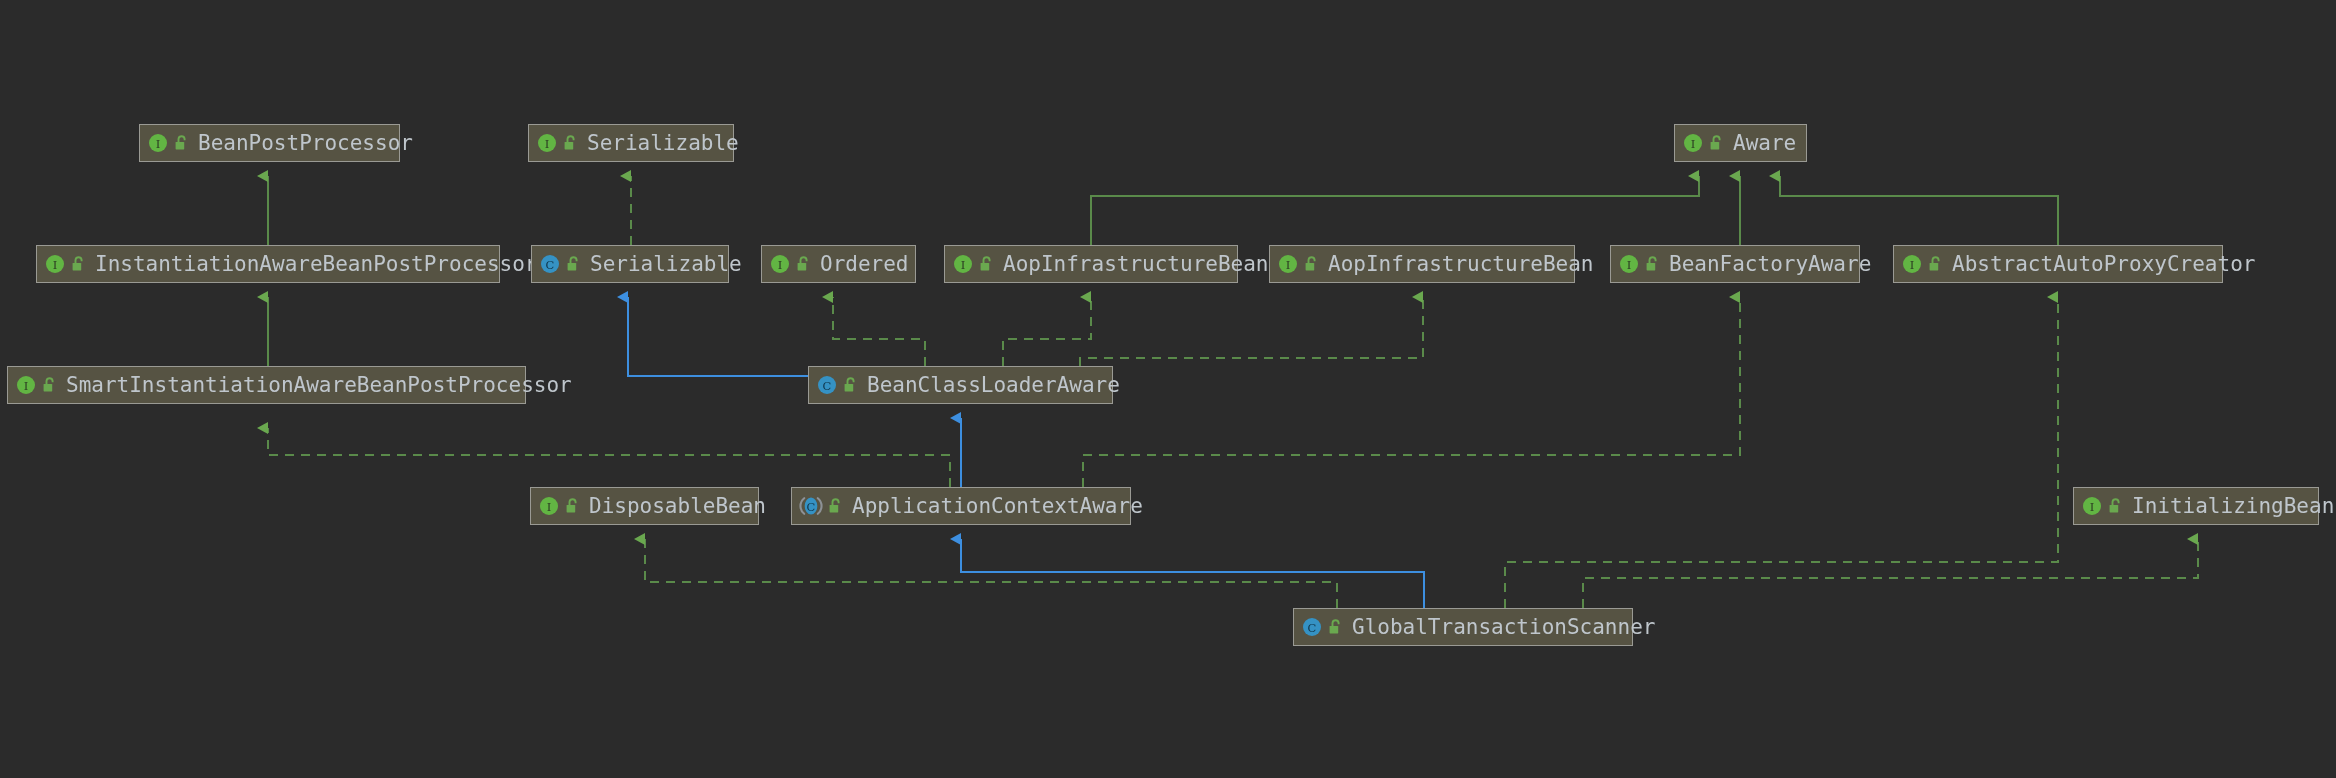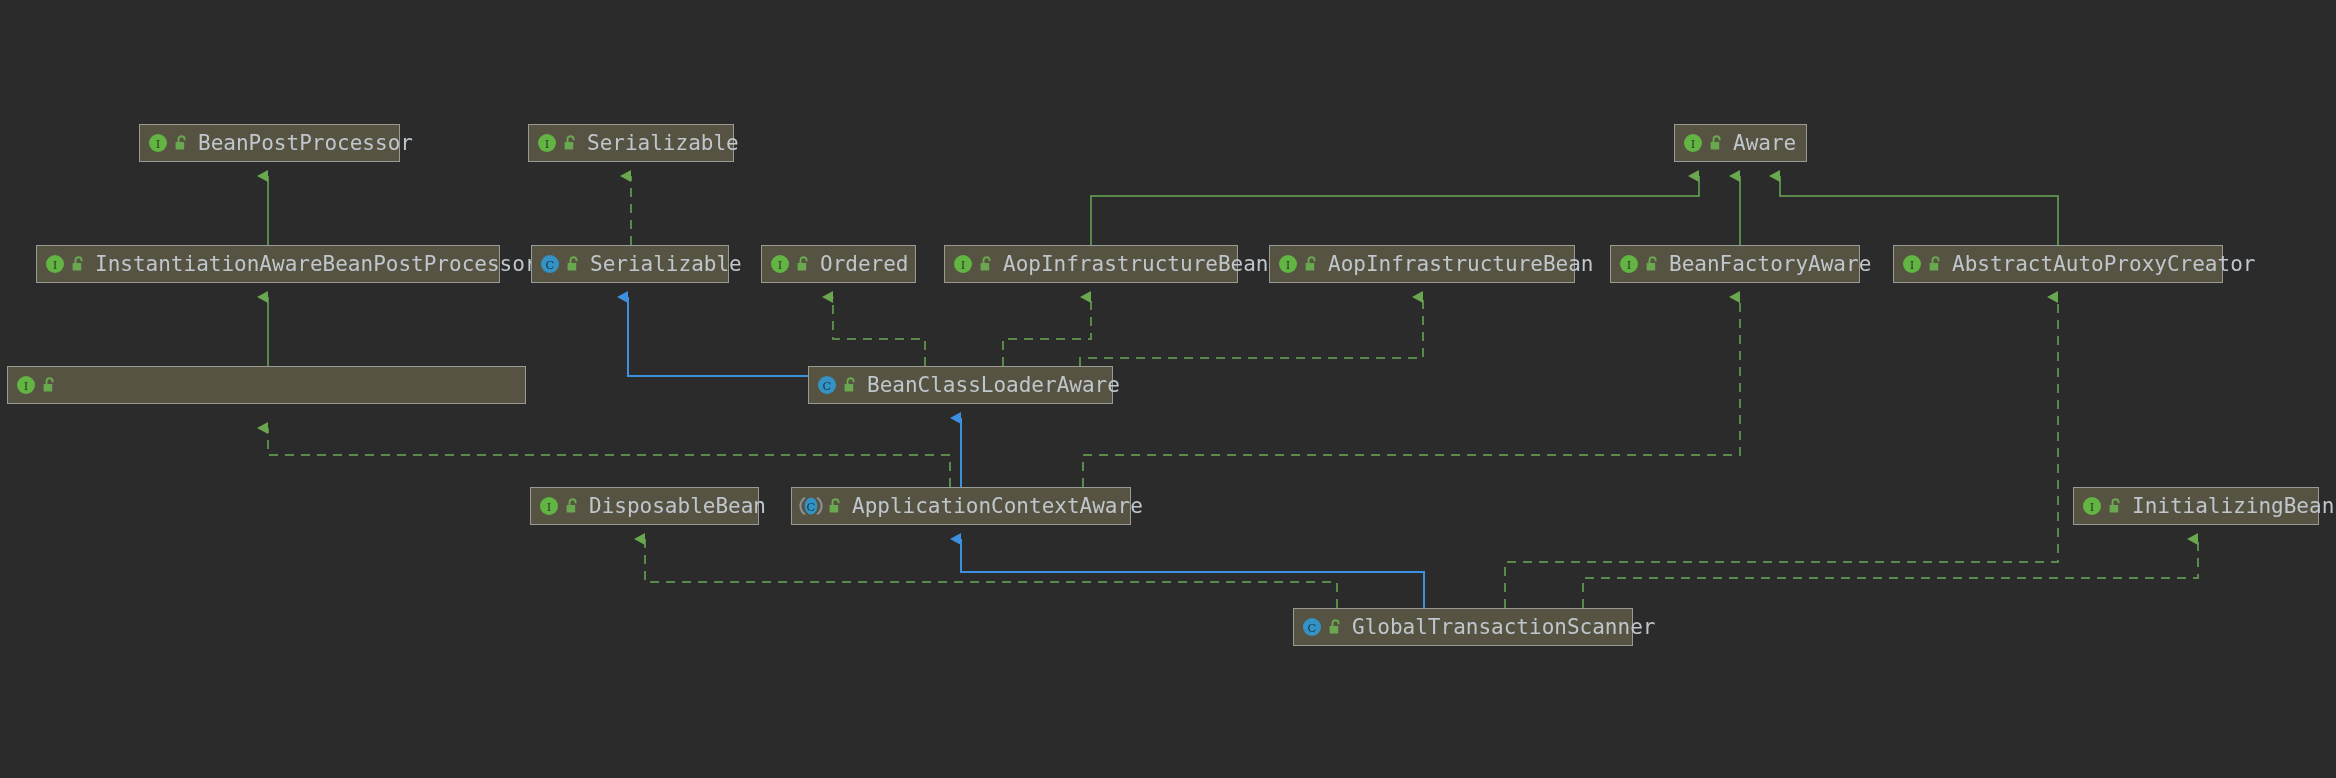--- a/index.html
+++ b/index.html
@@ -266,20 +266,21 @@
               <text x="11" y="15.5" text-anchor="middle" font-size="11.5" font-family="DejaVu Serif, serif" fill="#2b3a22">I</text>
             </svg>
           </span>
           <span>
             <svg class="ico" width="16" height="18" viewBox="0 0 16 18">
               <path d="M5.5,8 L5.5,4.8 A3.1,3.1 0 0,1 11.6,4.8 L11.6,6.2" stroke="#6aa84f" stroke-width="1.9" fill="none"></path>
               <rect x="2.6" y="8" width="8.6" height="7.4" rx="0.6" fill="#6aa84f"></rect>
             </svg>
           </span>
         </span>
+        <span class="label">SmartInstantiationAwareBeanPostProcessor</span>
       </div>
       <div class="node" style="left: 808px; top: 366px; width: 305px;">
         <span class="icons">
           <span>
             <svg class="ico" width="22" height="22" viewBox="0 0 22 22">
               <circle cx="11" cy="11" r="9" fill="#3592c4"></circle>
               <text x="11" y="15.5" text-anchor="middle" font-size="11.5" font-family="DejaVu Serif, serif" fill="#10384f">C</text>
             </svg>
           </span>
           <span>

